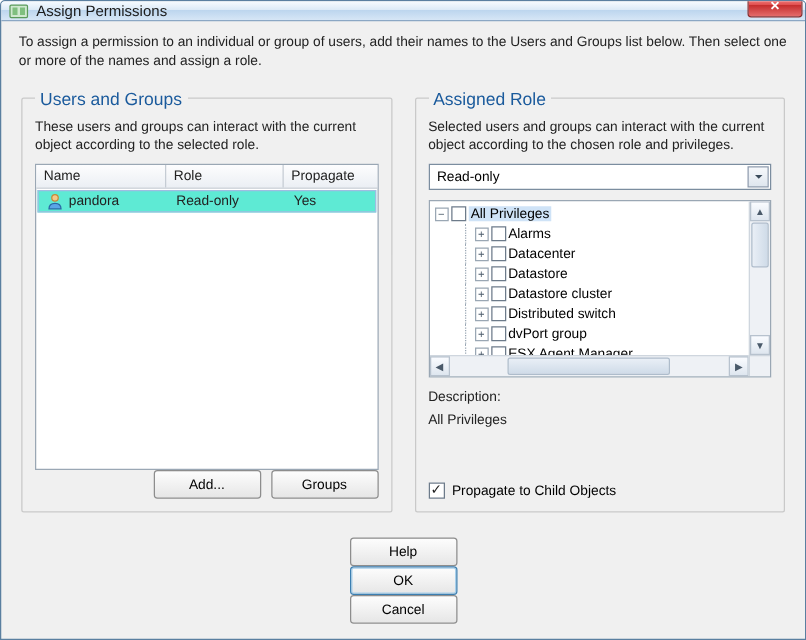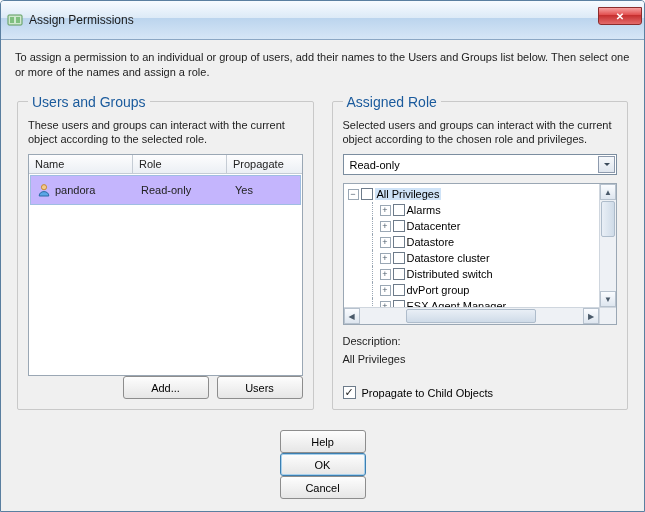--- a/index.html
+++ b/index.html
@@ -16,21 +16,21 @@
     width: 645px;
     height: 512px;
     border: 1px solid #5a7fa0;
     background: #f0f0f0;
     display: flex;
     flex-direction: column;
     border-radius: 4px 4px 0 0;
     overflow: hidden;
   }
   .titlebar {
-    height: 39px;
+    height: 16px;
     background: linear-gradient(to bottom, #f7fbff 0%, #dceaf7 45%, #bcd5ee 46%, #d6e6f6 100%);
     display: flex;
     align-items: center;
     padding: 0 2px 0 6px;
     border-bottom: 1px solid #8ba7c4;
   }
   .titlebar .app-icon {
     width: 16px; height: 16px;
     margin-right: 6px;
     display: inline-flex;
@@ -113,22 +113,22 @@
     font-size: 11px;
   }
   .th:last-child { border-right: none; }
   .col-name { flex: 0 0 104px; }
   .col-role { flex: 0 0 94px; }
   .col-prop { flex: 1; }
   .tbody { flex: 1; overflow: auto; }
   .trow {
     display: flex;
     align-items: center;
-    height: 30px;
-    background: #c4b5fd;
+    height: 18px;
+    background: #5eead4;
     border: 1px solid #9fbde2;
     margin: 1px;
   }
   .td { padding: 1px 6px; font-size: 11px; color: #222; display:flex; align-items:center; gap:4px; }
   .user-icon { width:14px; height:14px; display:inline-flex; }
   .left-buttons {
     display: flex;
     justify-content: flex-end;
     gap: 8px;
     margin-top: 0;
@@ -285,21 +285,21 @@
                 <span>pandora</span>
               </div>
               <div class="td col-role">Read-only</div>
               <div class="td col-prop">Yes</div>
             </div>
           </div>
         </div>
 
         <div class="left-buttons">
           <button class="std">Add...</button>
-          <button class="std">Users</button>
+          <button class="std">Groups</button>
         </div>
       </fieldset>
 
       <fieldset class="group">
         <legend>Assigned Role</legend>
         <div class="group-desc">Selected users and groups can interact with the current object according to the chosen role and privileges.</div>
 
         <div class="role-select">
           <span>Read-only</span>
           <span class="arrow">

